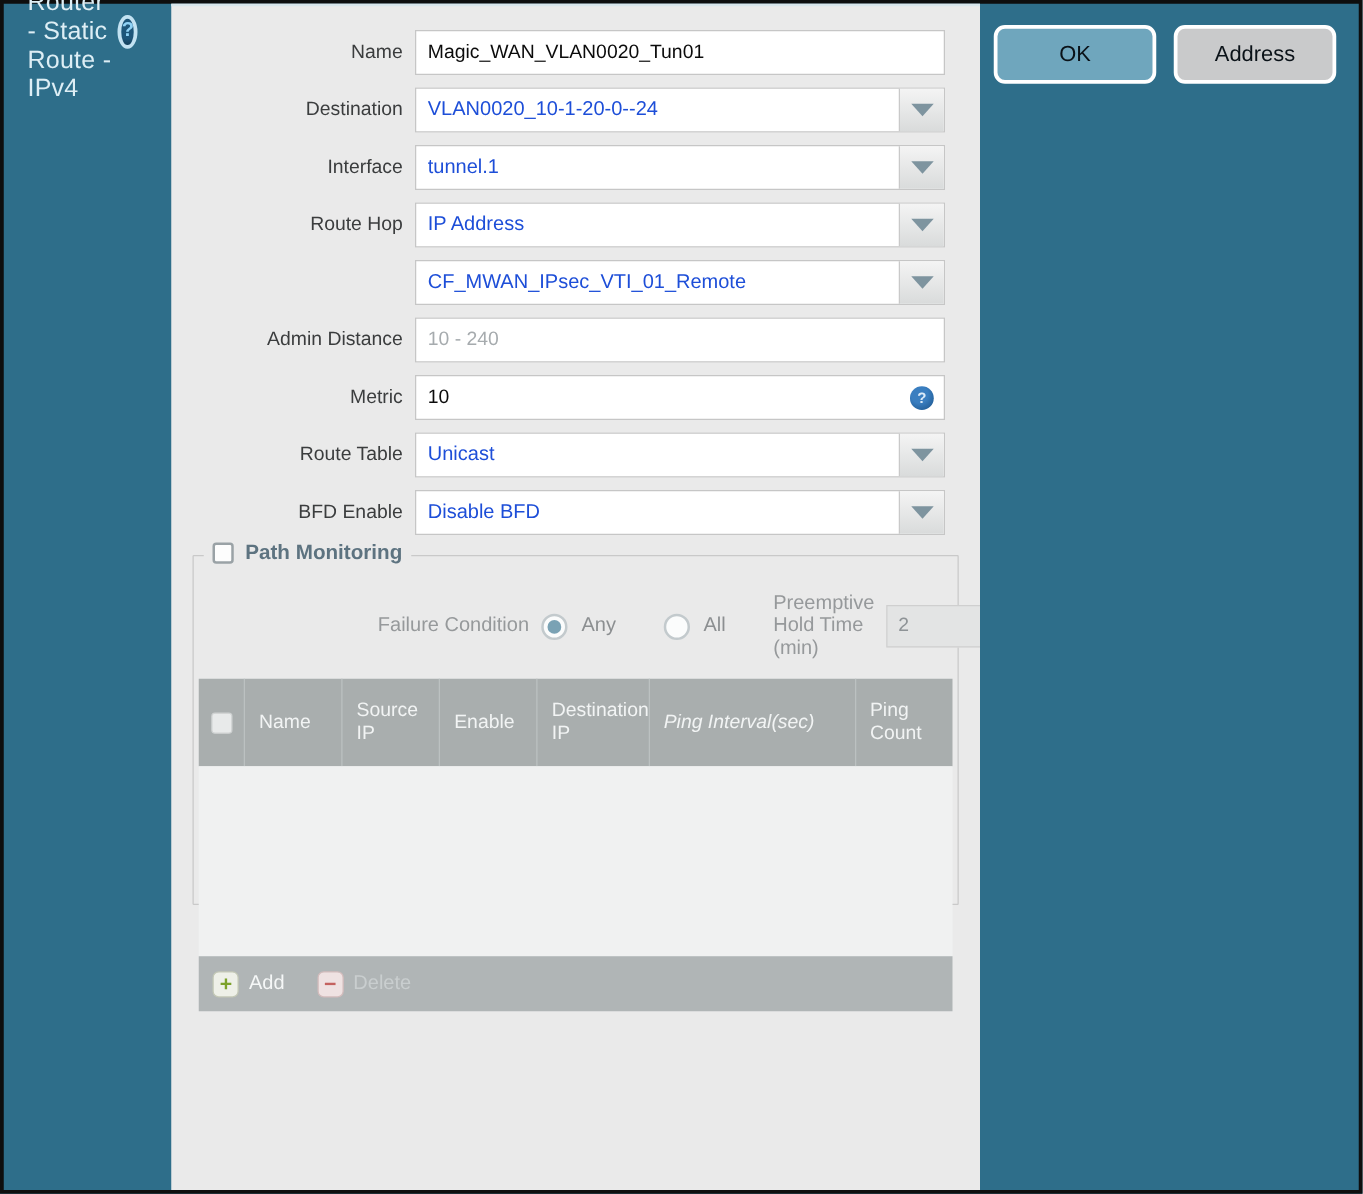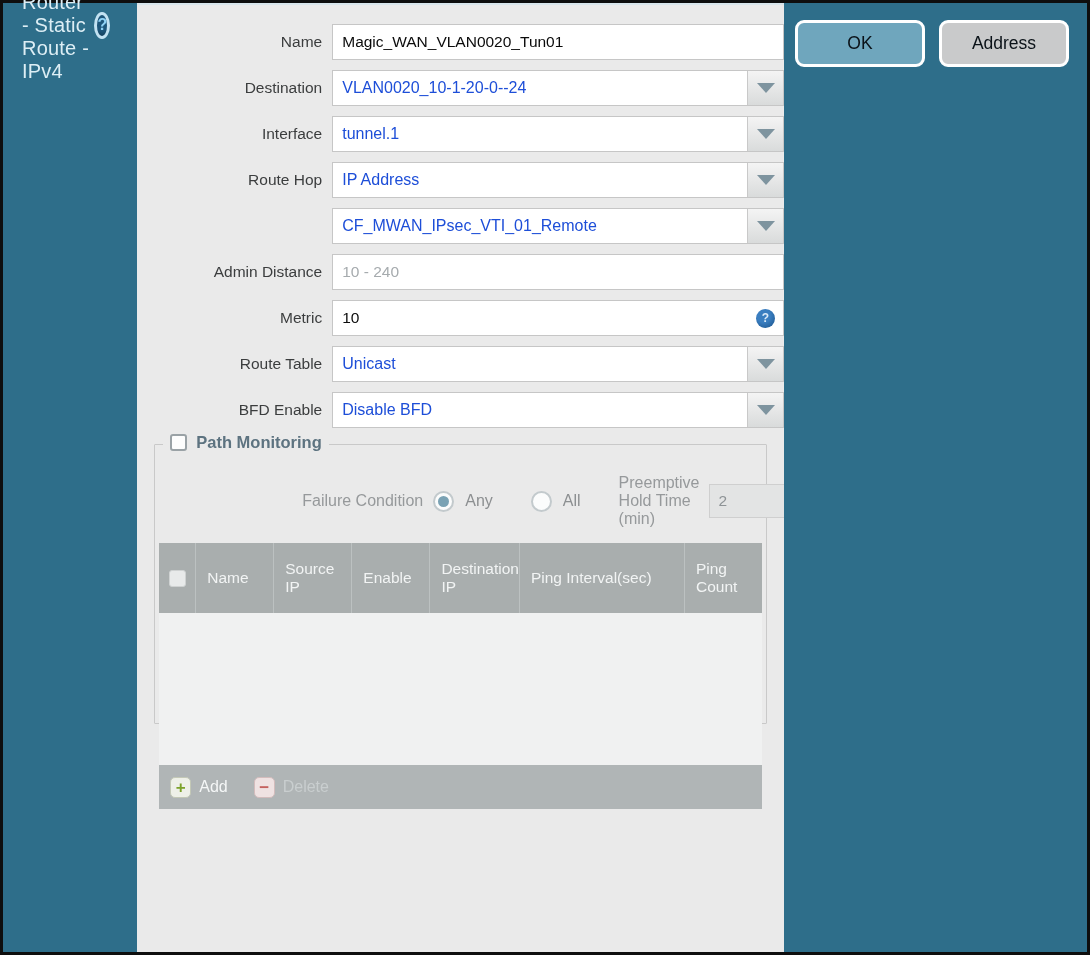--- a/index.html
+++ b/index.html
@@ -41,21 +41,21 @@
     overflow:hidden;
   }
 
   .form-row { display:flex; align-items:center; height:36px; margin-bottom:10px; }
   .form-label {
     width:195px; flex:0 0 195px;
     text-align:right; padding-right:10px;
     font-size:15.5px; color:#3b3d3e;
   }
   .field-shell {
-    flex:1 1 auto; margin-right:0; height:36px;
+    flex:1 1 auto; margin-right:28px; height:36px;
     background:#ffffff; border:1px solid #c6c6c6;
     display:flex; align-items:stretch;
   }
   .field-shell input {
     flex:1 1 auto; border:none; outline:none; background:transparent;
     font-family:"Liberation Sans", sans-serif;
     font-size:15.5px; color:#0b0b0b; padding:0 9px;
   }
   .field-shell input::placeholder { color:#a6abae; opacity:1; }
   .combo-text {
@@ -135,21 +135,21 @@
     flex:0 0 36px; width:36px; border-left:none;
     justify-content:center; padding-left:0;
   }
   .hdr-checkbox {
     width:17px; height:17px; border-radius:3px;
     background:linear-gradient(#f2f3f3,#dcdedе);
     background-color:#e8eaea;
     border:1px solid #cfd2d2;
   }
   .th-name, .th-enable, .th-srcip, .th-dstip, .th-pcount { flex:1 1 0; }
-  .th-pint { flex:0 0 165px; width:165px; padding-right:28px; line-height:1.35; align-items:center; }
+  .th-pint { flex:0 0 165px; width:165px; padding-right:28px; line-height:1.35; align-items:center;font-style:italic; }
   .tbl-body { height:152px; background:#f0f1f1; }
   .tbl-footer {
     height:44px; background:#b0b5b6;
     display:flex; align-items:center; gap:26px; padding-left:11px;
   }
   .tbl-btn { display:flex; align-items:center; gap:8px; cursor:pointer; }
   .mini-icon {
     width:21px; height:21px; border-radius:5px;
     display:flex; align-items:center; justify-content:center;
     font-size:17px; font-weight:bold; line-height:1;

